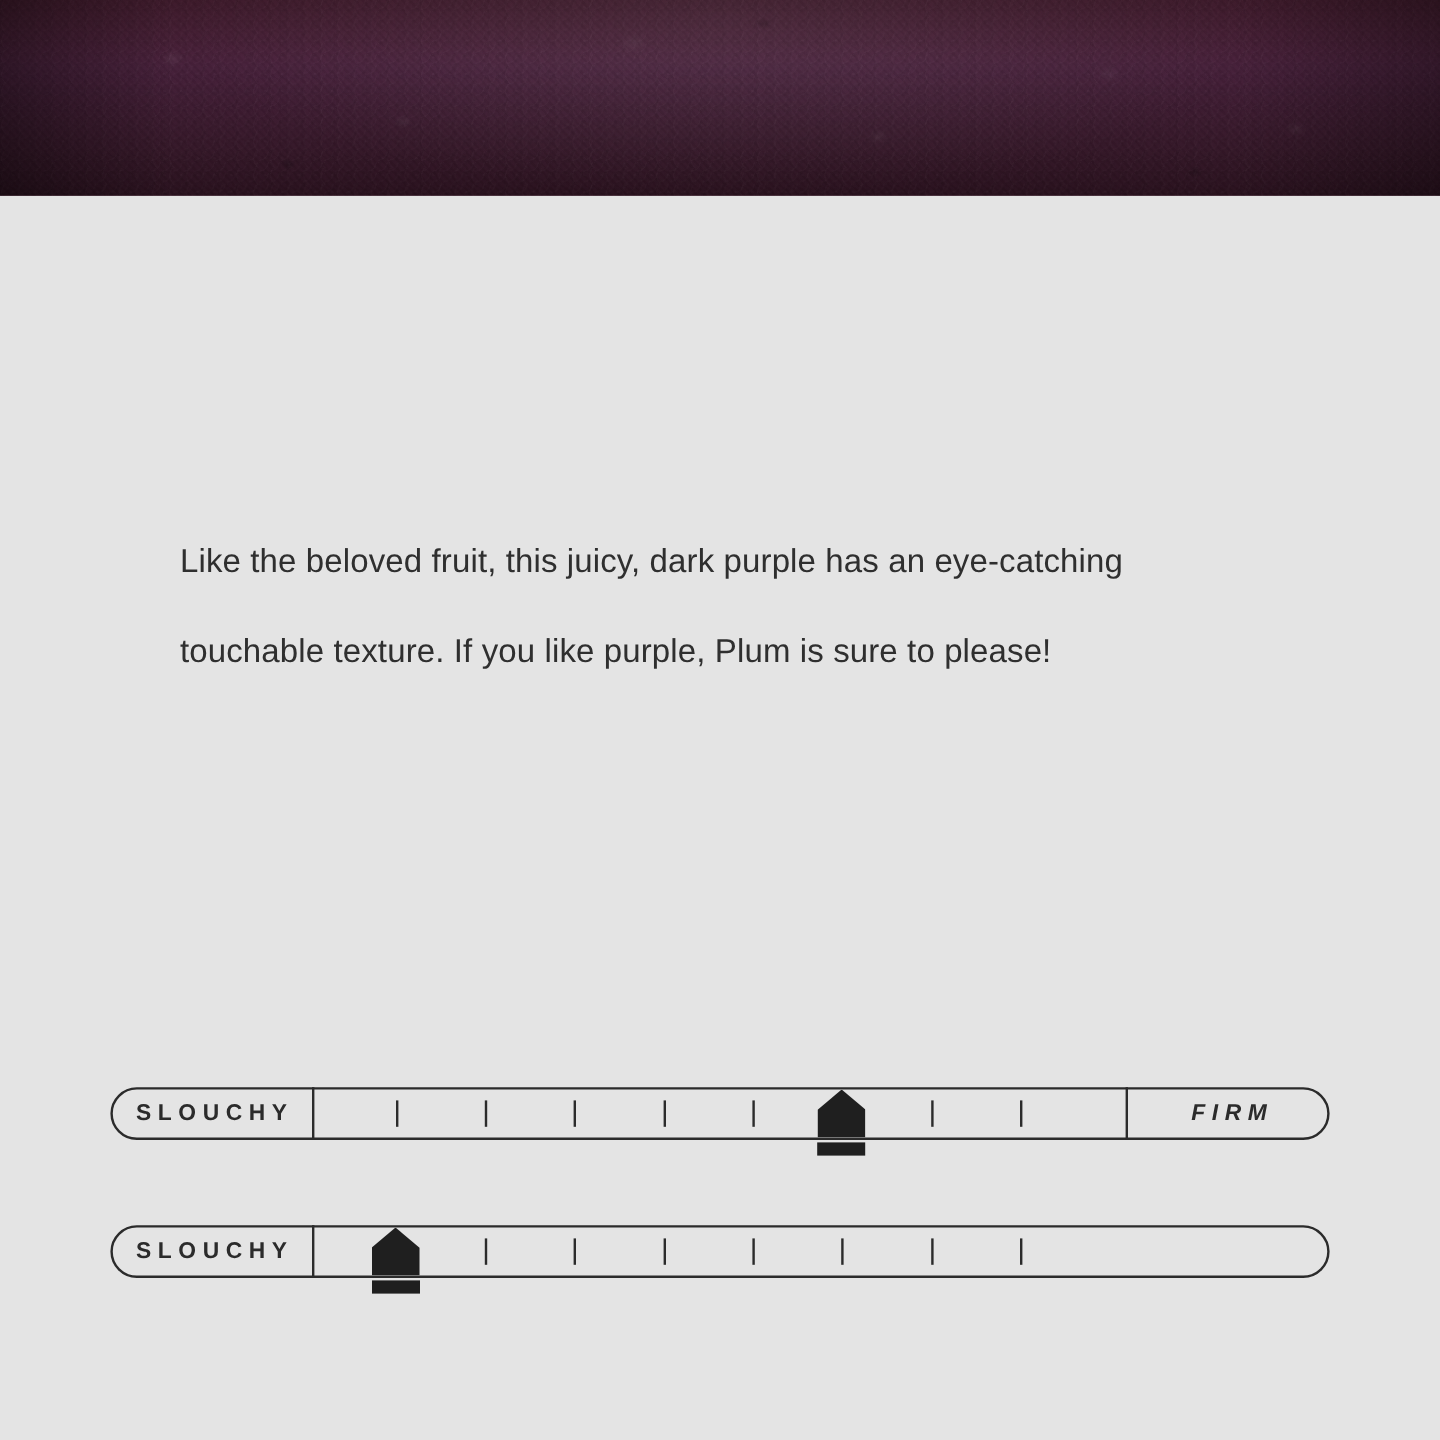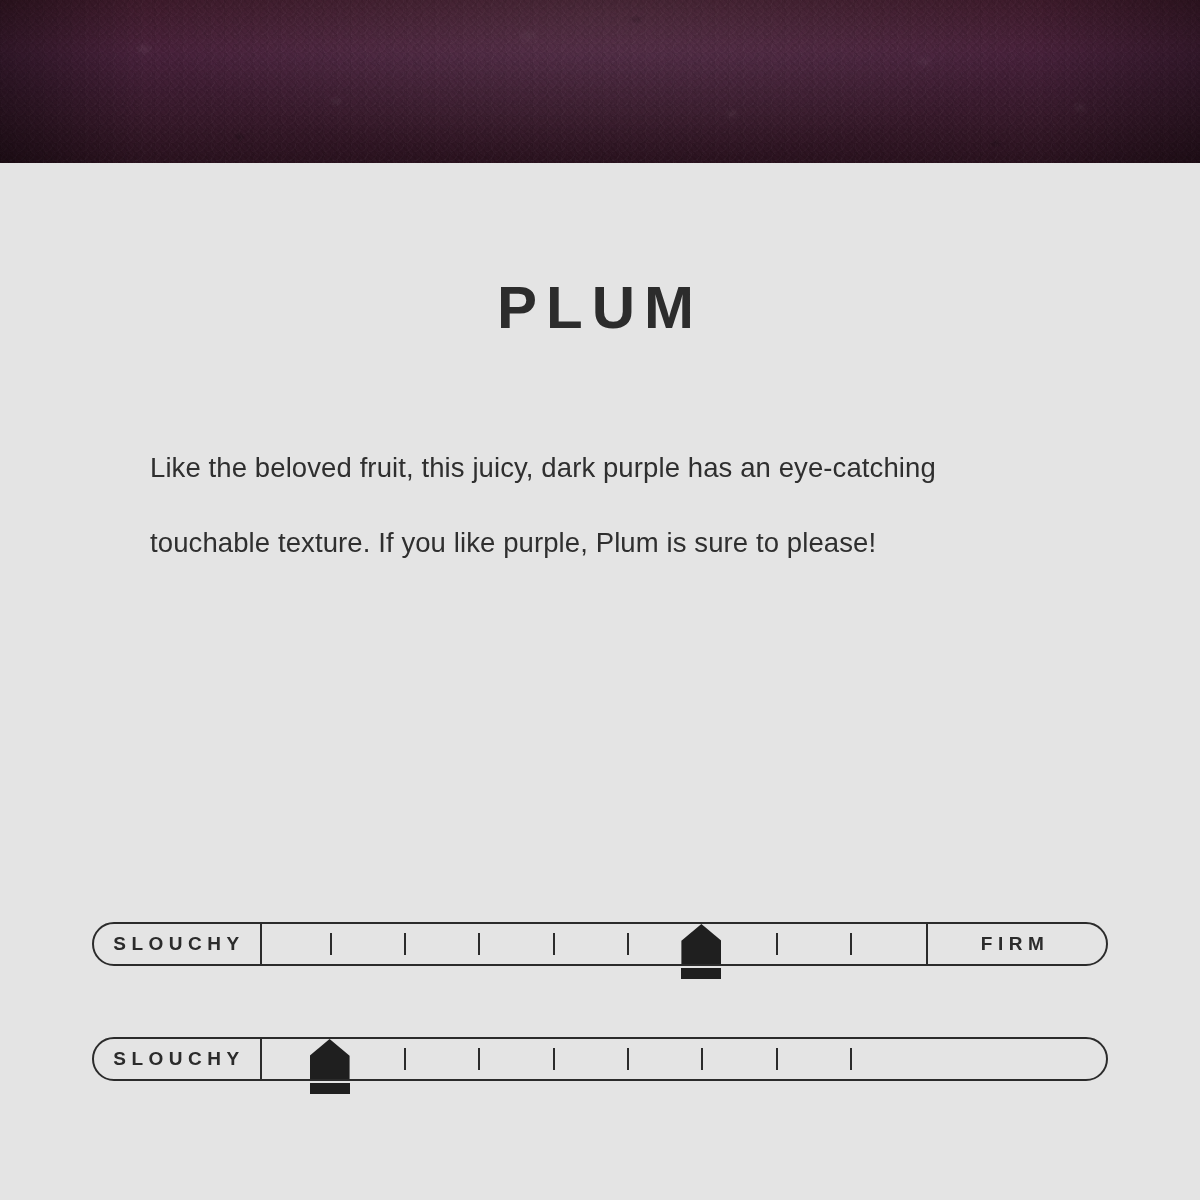--- a/index.html
+++ b/index.html
@@ -90,21 +90,20 @@
     display: block;
     white-space: nowrap;
   }
 
   
   .scales {
     position: absolute;
     left: 92px;
     top: 906px;
     width: 1016px;
-    margin-top: 16px;
   }
   .scale {
     position: relative;
     height: 44px;
     margin-bottom: 71px;
   }
   .scale-track {
     position: absolute;
     left: 0;
     top: 0;
@@ -128,25 +127,26 @@
     color: #2b2b2b;
   }
   .cap-left {
     left: 0;
     width: 170px;
     justify-content: center;
     padding-left: 6px;
     border-right: 2px solid #2b2b2b;
   }
   .cap-right {
-    right: 12px;
+    right: 0;
     width: 170px;
     justify-content: center;
     padding-left: 6px;
     border-left: 2px solid #2b2b2b;
+    font-style: italic;
   }
   .ticks {
     position: absolute;
     left: 170px;
     right: 170px;
     top: 0;
     height: 44px;
   }
   .tick {
     position: absolute;
@@ -177,21 +177,20 @@
 </head>
 <body>
 
 <div class="card">
 
   <div class="swatch">
     <div class="grain"></div>
     <div class="vignette"></div>
   </div>
 
-  <div class="title">PLUM</div>
 
   <div class="description">
     <span class="line">Like the beloved fruit, this juicy, dark purple has an eye-catching</span>
     <span class="line">touchable texture. If you like purple, Plum is sure to please!</span>
   </div>
 
   <div class="scales">
 
     <div class="scale">
       <div class="scale-track"></div>

